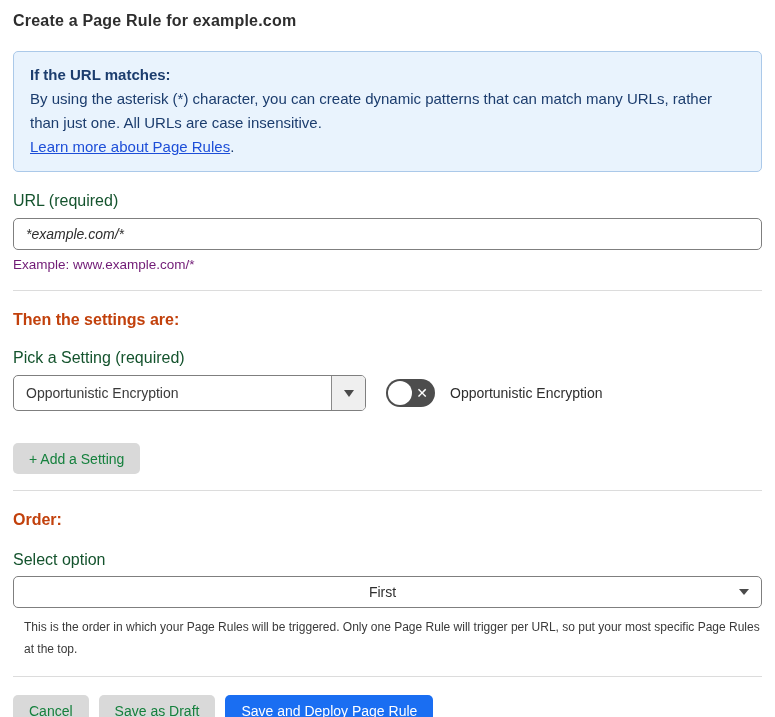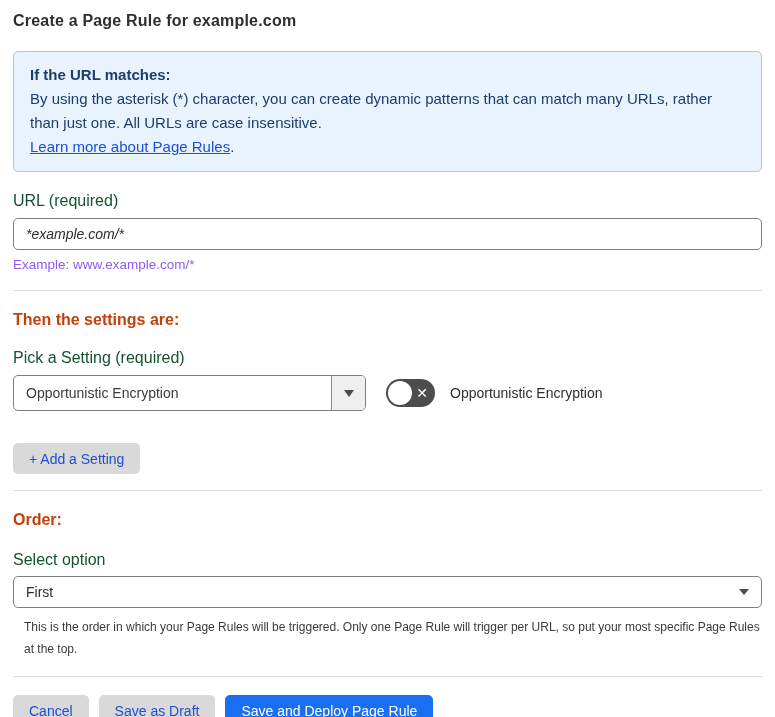--- a/index.html
+++ b/index.html
@@ -54,21 +54,21 @@
     color: #2e2e2e;
     font-family: "Liberation Sans", "DejaVu Sans", sans-serif;
     background: #ffffff;
     outline: none;
     font-style: italic;
   }
 
   .helper-text {
     margin-top: 7px;
     font-size: 13.5px;
-    color: #8b5cf6;
+    color: #701a75;
   }
 
   hr.divider {
     border: none;
     border-top: 1px solid #dcdcdc;
     margin-top: 18px;
   }
 
   .section-heading {
     font-size: 16px;
@@ -151,40 +151,41 @@
   .btn {
     display: inline-block;
     border: none;
     border-radius: 5px;
     height: 31px;
     padding: 0 16px;
     font-size: 14px;
     font-family: "Liberation Sans", "DejaVu Sans", sans-serif;
     cursor: pointer;
   }
-  .btn-gray { background: #d9d9d9; color: #1d4ed8; }
+  .btn-gray { background: #d9d9d9; color: #15803d; }
   .btn-blue { background: #1a6ef2; color: #ffffff; }
 
   .add-setting-btn { margin-top: 32px; }
 
   .order-heading { margin-top: 20px; }
 
   .select {
     margin-top: 7px;
     width: 749px;
     height: 32px;
     border: 1px solid #7f7f7f;
     border-radius: 5px;
     background: #ffffff;
     display: flex;
     align-items: center;
     padding: 0 12px;
     font-size: 14px;
     color: #2e2e2e;
     cursor: pointer;
+    text-align: center;
   }
   .select .select-value { flex: 1; }
   .select .caret { border-top-width: 6px; }
 
   .order-helper {
     margin-top: 8px;
     font-size: 12px;
     line-height: 22px;
     color: #3a3a3a;
     width: 748px;

